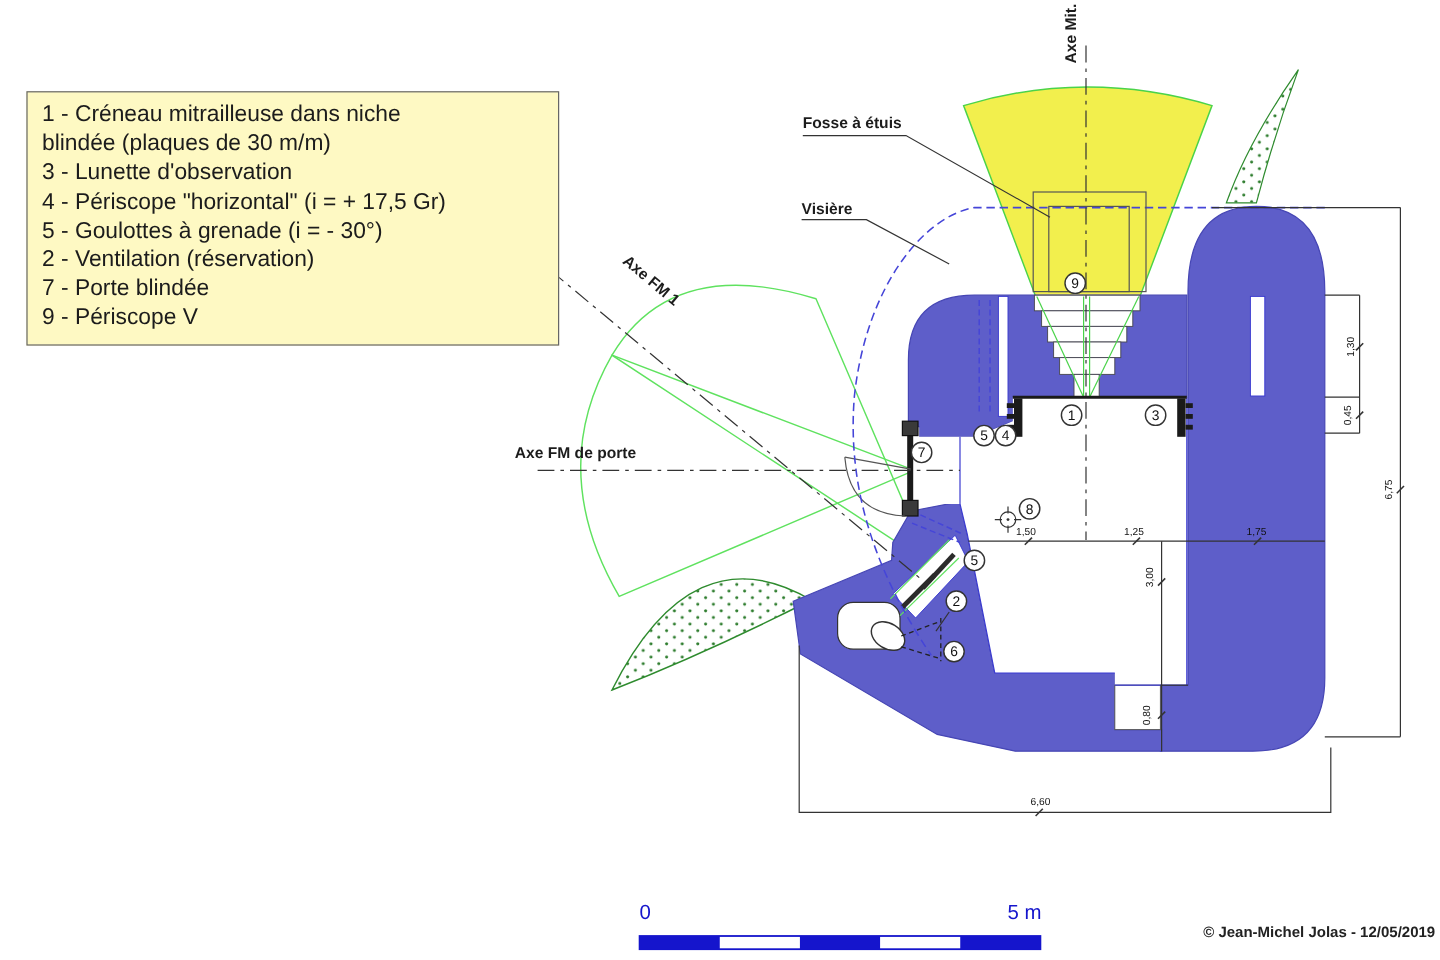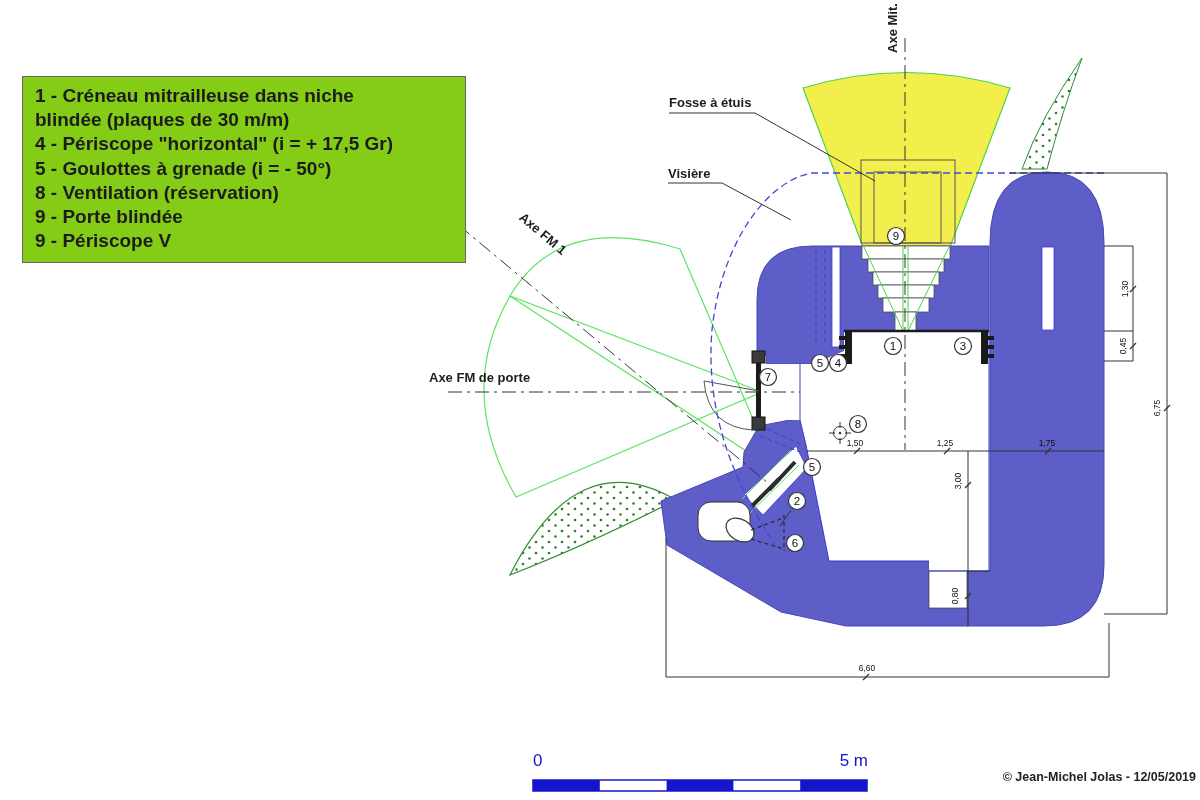--- a/index.html
+++ b/index.html
@@ -2,23 +2,23 @@
 <html><head>
 <meta charset="utf-8">
 <style>
   html,body{margin:0;padding:0;background:#fff;}
   body{width:1200px;height:800px;position:relative;overflow:hidden;
        font-family:"Liberation Sans", sans-serif;}
   #stage{position:absolute;left:0;top:0;width:1200px;height:800px;}
   svg{position:absolute;left:0;top:0;}
   .legend-box{
     position:absolute;left:22px;top:76px;width:420px;
-    border:1.6px solid #666;background:#84cc16;
+    border:1.6px solid #666;background:#fef9c3;
     padding:7px 10px 9px 12px;
-    font-size:19px;line-height:24.2px;color:#1c1c1c;font-weight:bold;
+    font-size:19px;line-height:24.2px;color:#1c1c1c;
   }
   .legend-line{display:block;white-space:nowrap;}
   .axis-label{font-weight:bold;font-size:13px;fill:#1c1c1c;}
   .dim-label{font-size:8.5px;fill:#111;}
   .callout-num{font-size:11.5px;fill:#111;text-anchor:middle;}
   .scale-num{font-size:17px;fill:#1515cc;}
   .credit{font-size:12.5px;font-weight:bold;fill:#222;text-anchor:end;}
 </style>
 </head>
 <body>
@@ -239,19 +239,20 @@
     <rect x="666.6" y="780" width="66.8" height="11" fill="#1515cc"></rect>
     <rect x="800.2" y="780" width="66.8" height="11" fill="#1515cc"></rect>
   </g>
 
   <text class="credit" x="1196" y="781">© Jean-Michel Jolas - 12/05/2019</text>
 </svg>
 
 <div class="legend-box">
   <span class="legend-line">1 - Créneau mitrailleuse dans niche</span>
   <span class="legend-line">blindée (plaques de 30 m/m)</span>
+  <span class="legend-line">3 - Lunette d'observation</span>
   <span class="legend-line">4 - Périscope "horizontal" (i = + 17,5 Gr)</span>
-  <span class="legend-line">5 - Goulottes à grenade (i = - 50°)</span>
-  <span class="legend-line">8 - Ventilation (réservation)</span>
-  <span class="legend-line">9 - Porte blindée</span>
+  <span class="legend-line">5 - Goulottes à grenade (i = - 30°)</span>
+  <span class="legend-line">2 - Ventilation (réservation)</span>
+  <span class="legend-line">7 - Porte blindée</span>
   <span class="legend-line">9 - Périscope V</span>
 </div>
 </div>
 
 </body></html>

